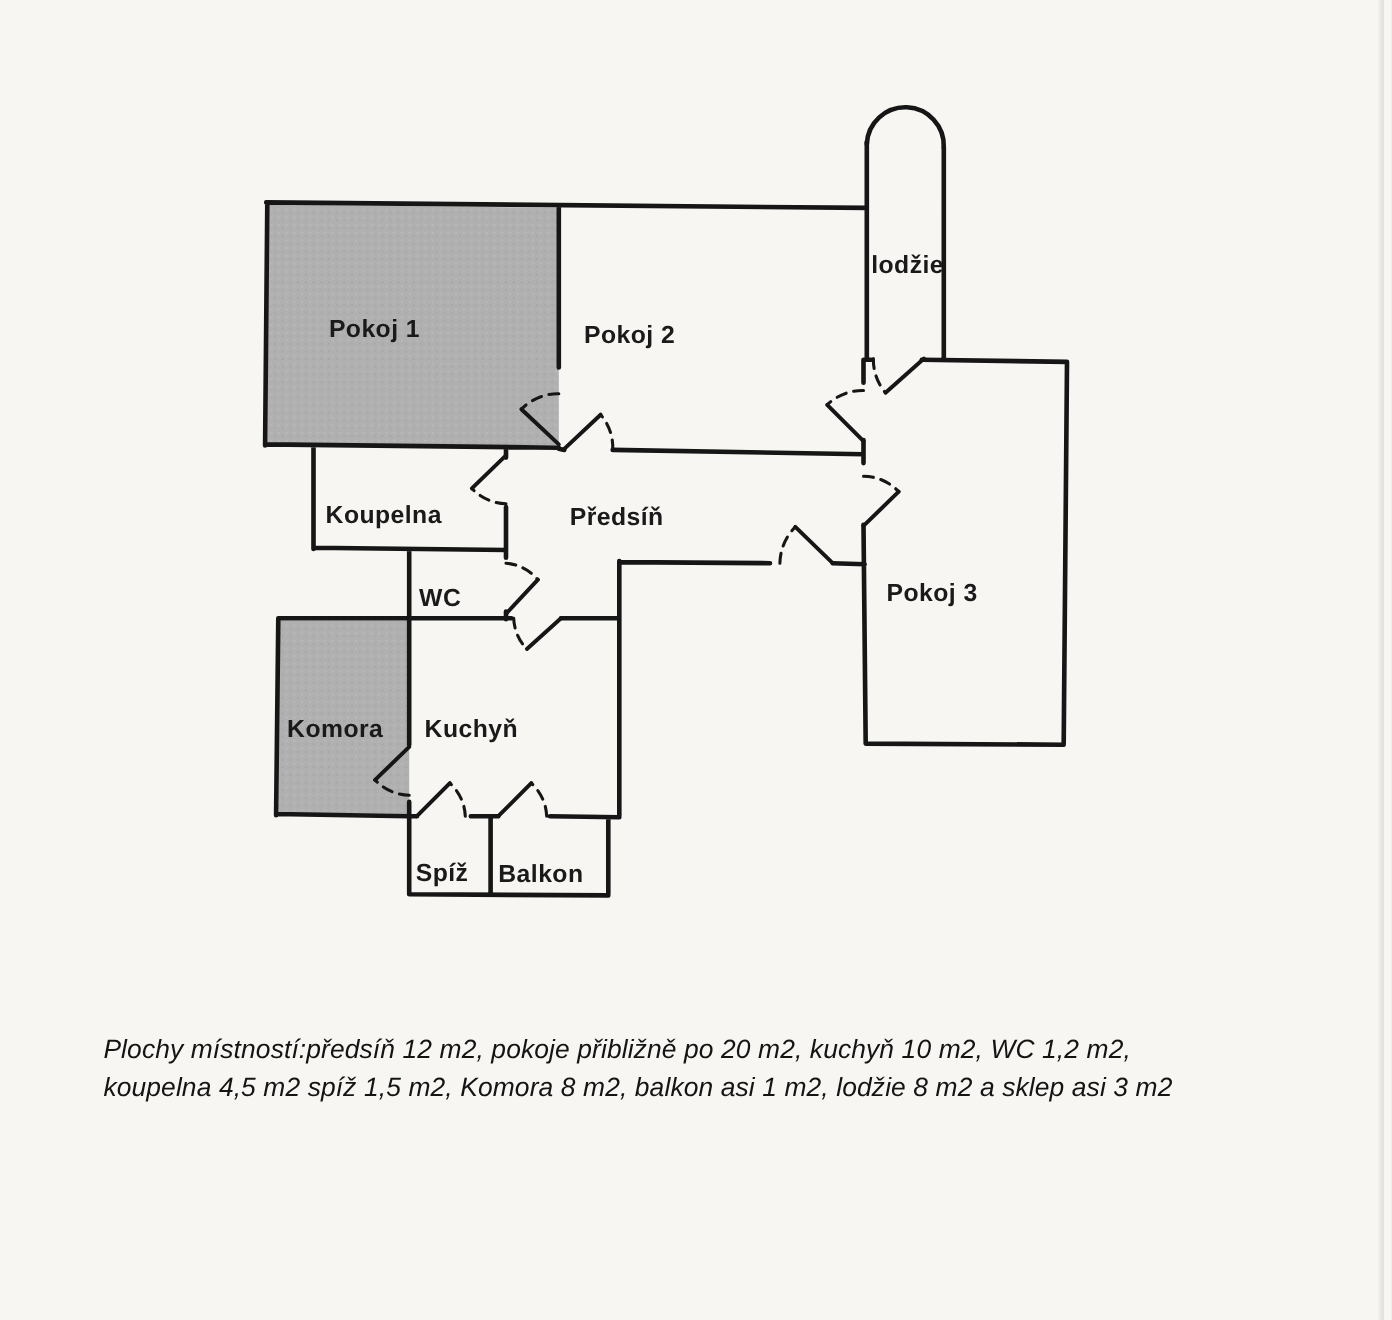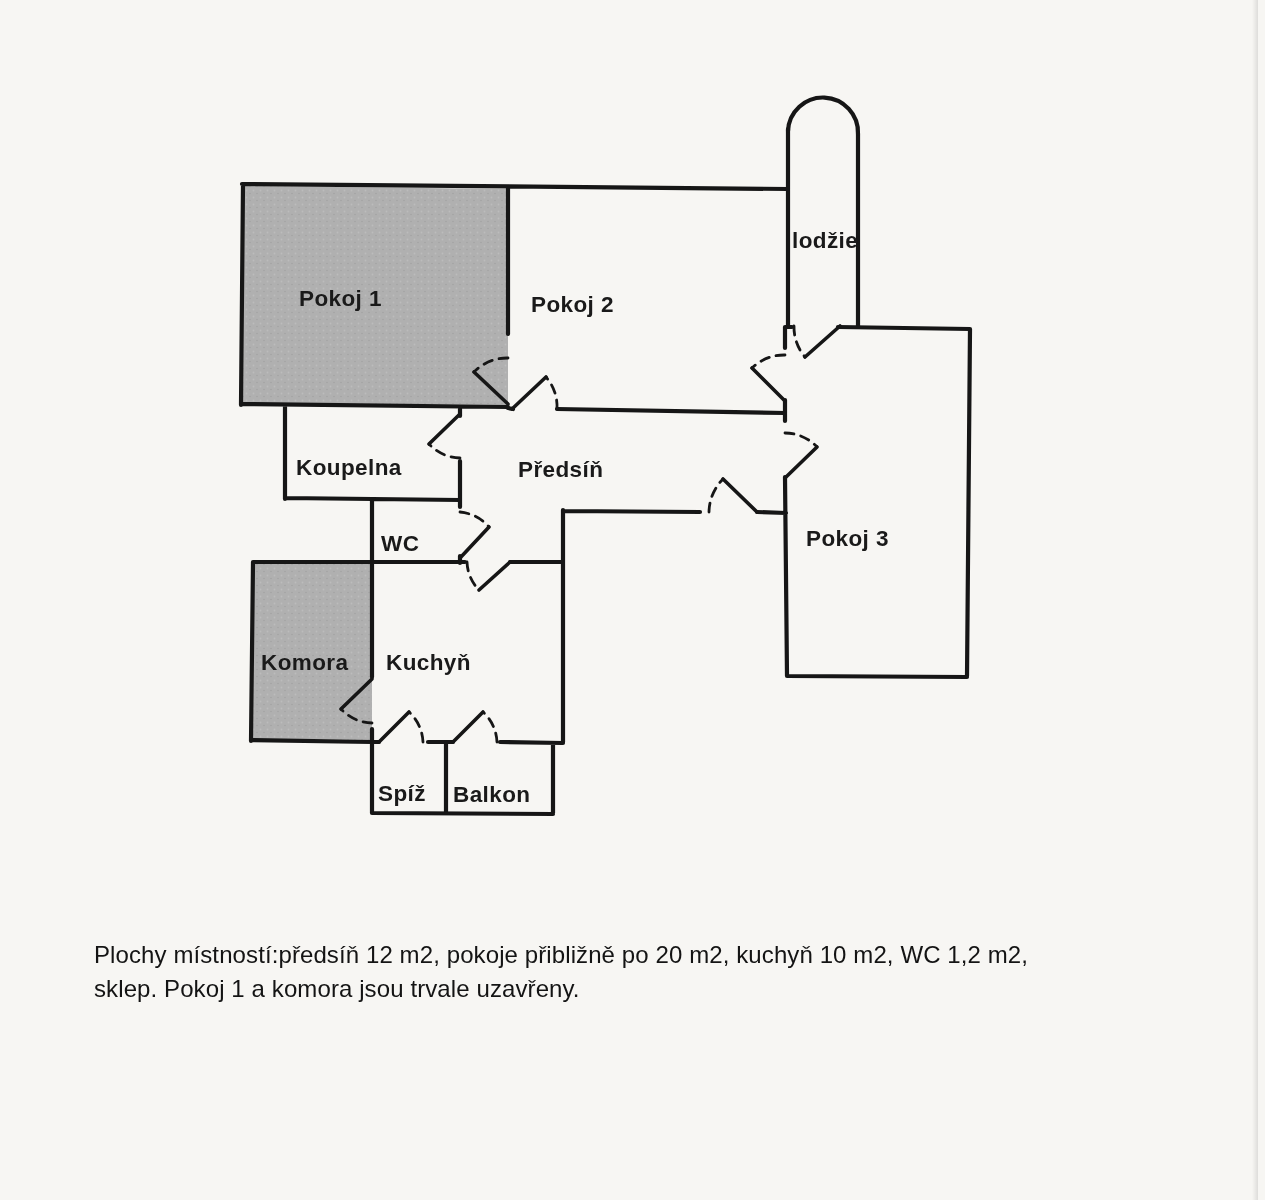--- a/index.html
+++ b/index.html
@@ -38,20 +38,21 @@
   }
   .notes {
     position: absolute;
     left: 94px;
     top: 938px;
     width: 1060px;
     color: #141414;
     font-size: 24px;
     line-height: 33.5px;
     letter-spacing: 0.1px;
+    font-style: italic;
   }
   .notes .note-line {
     white-space: nowrap;
   }
 </style>
 </head>
 <body>
 
 <div class="page">
 
@@ -154,17 +155,17 @@
       <text class="room-label" x="381" y="551">WC</text>
       <text class="room-label" x="261" y="670">Komora</text>
       <text class="room-label" x="386" y="670">Kuchyň</text>
       <text class="room-label" x="378" y="801">Spíž</text>
       <text class="room-label" x="453" y="802">Balkon</text>
     </g>
   </svg>
 
   <div class="notes">
     <div class="note-line">Plochy místností:předsíň 12 m2, pokoje přibližně po 20 m2, kuchyň 10 m2, WC 1,2 m2,</div>
-    <div class="note-line">sklep. Pokoj 1 a komora jsou trvale uzavřeny.</div>
+    <div class="note-line">koupelna 4,5 m2 spíž 1,5 m2, Komora 8 m2, balkon asi 1 m2, lodžie 8 m2 a sklep asi 3 m2</div>
   </div>
 
   <div class="scan-edge"></div>
 </div>
 
 </body></html>

